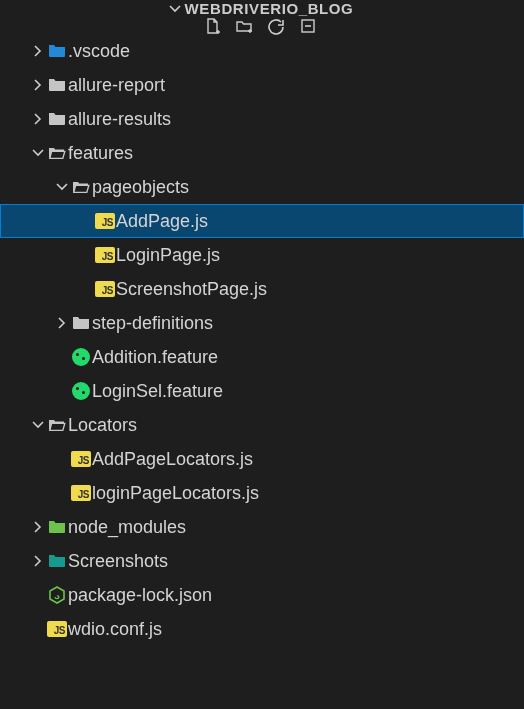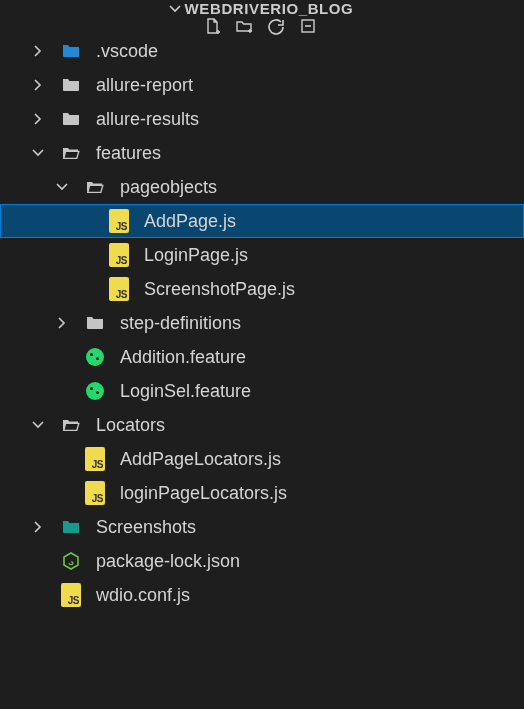--- a/index.html
+++ b/index.html
@@ -35,21 +35,21 @@
       gap: 14px;
       align-items: center;
       color: #cccccc;
     }
     .header-actions .hicon { width: 18px; height: 18px; display:flex; align-items:center; justify-content:center; }
     .tree { padding-top: 2px; }
     .row {
       display: flex;
       align-items: center;
       height: 34px;
-      gap: 14px;
+      gap: 0;
       padding-right: 8px;
       cursor: pointer;
     }
     .row.selected {
       background: #094771;
       outline: 1px solid #007fd4;
       outline-offset: -1px;
     }
     .chev {
       width: 16px;
@@ -78,21 +78,21 @@
 
     
     .folder-gray { color: #c5c5c5; }
     .folder-outline { color: #c5c5c5; }
     .js-badge {
       background: #f0db4f;
       color: #323330;
       font-weight: 900;
       font-size: 10px;
       width: 20px;
-      height: 24px;
+      height: 16px;
       border-radius: 2px;
       display: flex;
       align-items: flex-end;
       justify-content: flex-end;
       padding: 0 2px 1px 0;
       letter-spacing: -0.5px;
     }
     .cucumber {
       width: 18px; height: 18px; border-radius: 50%;
       background: #23d96c;
@@ -350,20 +350,33 @@
   <div class="row d2">
     <span class="chev empty">
         <svg width="16" height="16"></svg>
       </span>
     <span class="ficon">
         <span class="js-badge">JS</span>
       </span>
     <span class="label">loginPageLocators.js</span>
   </div>
 
+  <div class="row d1">
+    <span class="chev">
+        <svg width="16" height="16">
+          <use href="#chev-right"></use>
+        </svg>
+      </span>
+    <span class="ficon green-folder">
+        <svg width="20" height="20">
+          <use href="#folder-closed"></use>
+        </svg>
+      </span>
+    <span class="label">node_modules</span>
+  </div>
 
   <div class="row d1">
     <span class="chev">
         <svg width="16" height="16">
           <use href="#chev-right"></use>
         </svg>
       </span>
     <span class="ficon teal-folder">
         <svg width="20" height="20">
           <use href="#folder-closed"></use>

